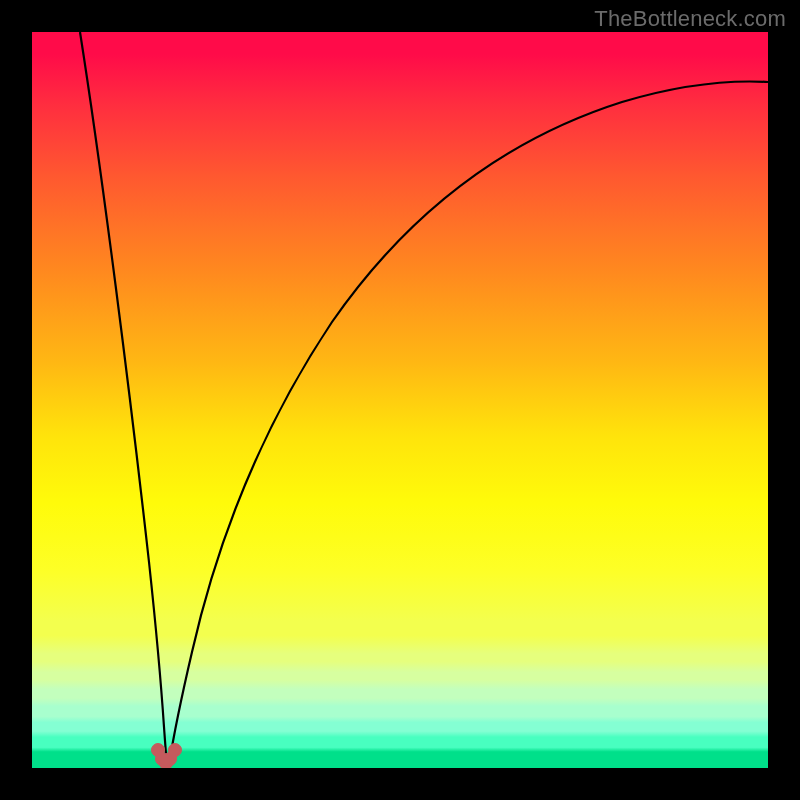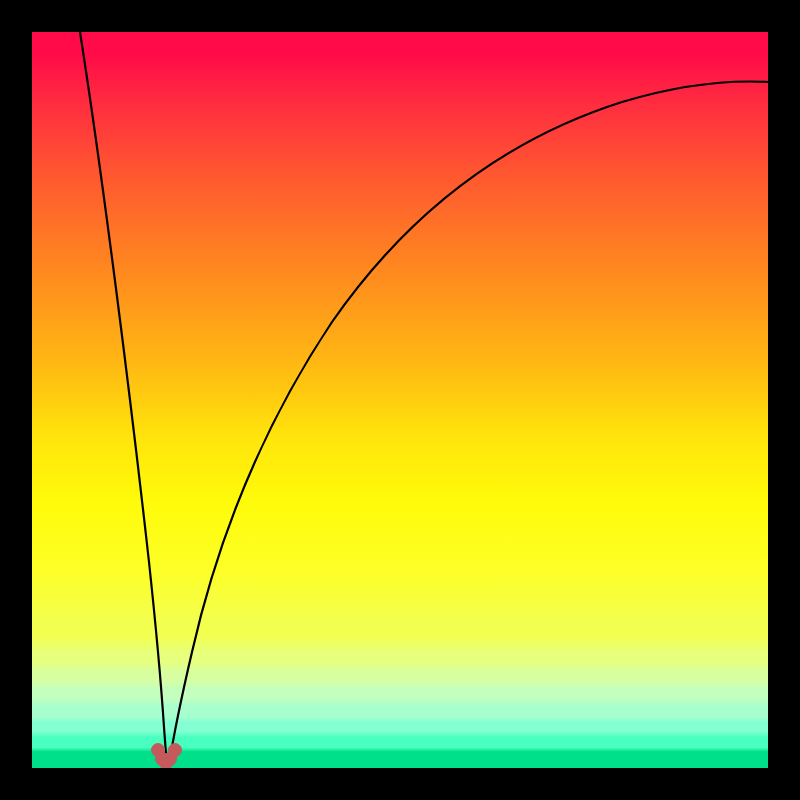--- a/index.html
+++ b/index.html
@@ -70,20 +70,21 @@
   svg.curves {
     position: absolute;
     inset: 0;
   }
 </style>
 </head>
 <body>
 
 <div class="frame">
 
+  <div class="watermark">TheBottleneck.com</div>
 
   <div class="plot">
     <div class="gradient"></div>
 
     <svg class="curves" viewBox="0 0 736 736" preserveAspectRatio="none">
       <path fill="none" stroke="#000" stroke-width="2.2" d="M 48 0
                C 70 140, 98 360, 117 530
                C 124 595, 129 650, 132 695
                C 133.5 716, 134.5 728, 135 733"></path>
       <path fill="none" stroke="#000" stroke-width="2.2" d="M 137 733

